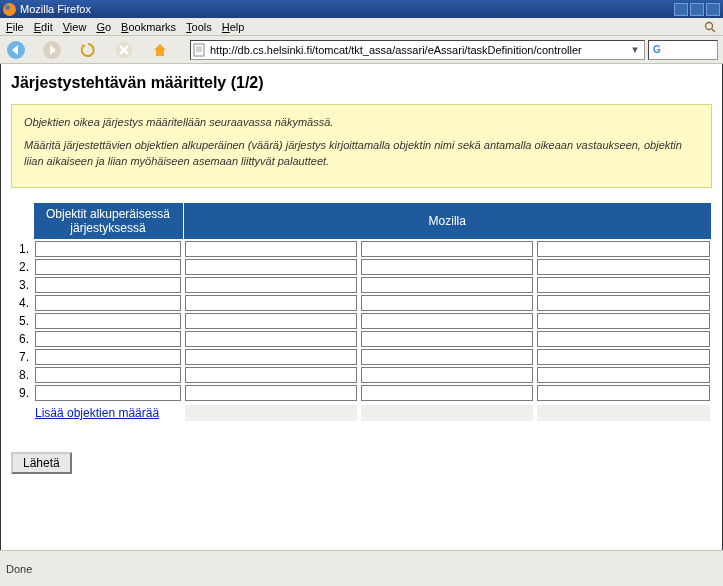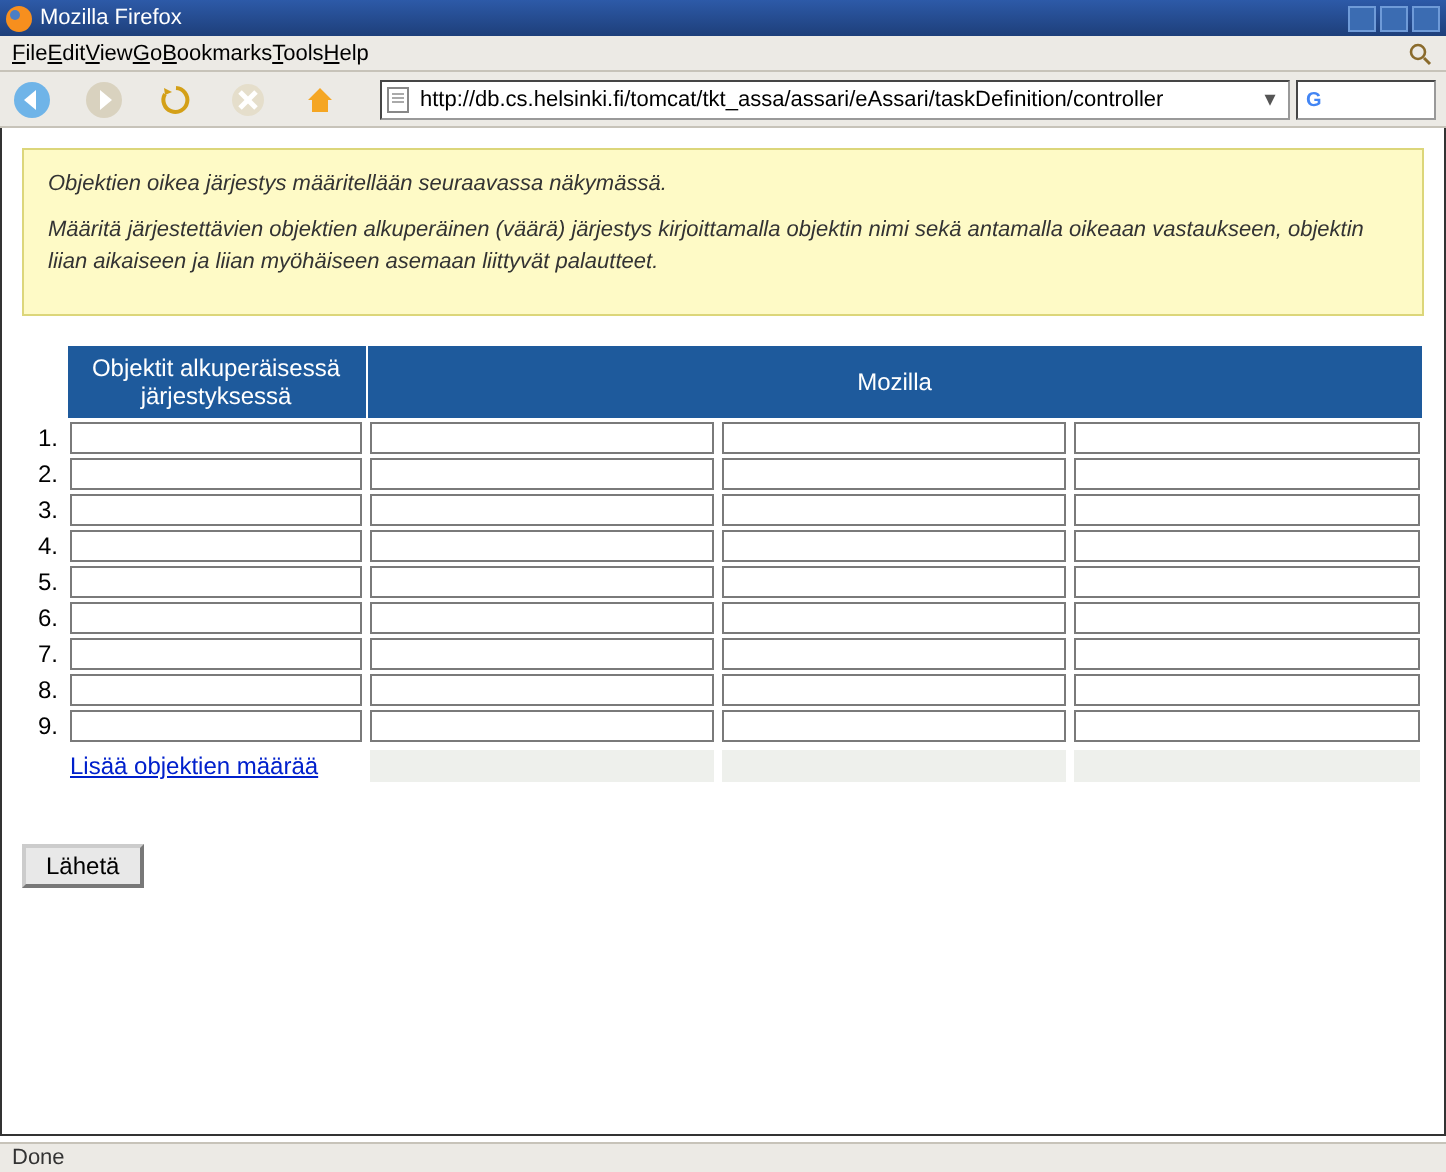--- a/index.html
+++ b/index.html
@@ -46,21 +46,21 @@
       border: 1px solid #6f9bd8;
       display: inline-block;
     }
     .menu-bar {
       background: #eceae5;
       border-bottom: 1px solid #c7c3b9;
       height: 18px;
       display: flex;
       align-items: center;
       padding: 1px 6px;
-      gap: 0;
+      gap: 10px;
       font-size: 11px;
       color: #000;
     }
     .menu-bar span u { text-decoration: underline; }
     .magnifier {
       margin-left: auto;
       width: 14px; height: 14px;
       display: flex;
       align-items: center;
       justify-content: center;
@@ -208,21 +208,21 @@
     .submit-btn {
       font-size: 12px;
       padding: 2px 10px;
       background: #e8e8e8;
       border: 2px outset #ccc;
       cursor: pointer;
     }
     .status-bar {
       background: #eceae5;
       border-top: 1px solid #c7c3b9;
-      height: 15px;
+      height: 36px;
       display: flex;
       align-items: center;
       padding: 0 6px;
       font-size: 11px;
       color: #333;
       position: fixed;
       bottom: 0;
       left: 0;
       right: 0;
       width: 723px;
@@ -306,20 +306,21 @@
         <svg width="13" height="13" viewBox="0 0 13 13">
             <rect width="13" height="13" fill="#fff"></rect>
             <text x="1" y="10" font-size="10" font-weight="bold"><tspan fill="#4285F4">G</tspan></text>
           </svg>
       </span>
     </div>
   </div>
 </div>
 
 <div class="content">
+  <div class="page-title">Järjestystehtävän määrittely (1/2)</div>
 
   <div class="notice-box">
     <p>Objektien oikea järjestys määritellään seuraavassa näkymässä.</p>
     <p>Määritä järjestettävien objektien alkuperäinen (väärä) järjestys kirjoittamalla objektin nimi sekä antamalla oikeaan vastaukseen, objektin liian aikaiseen ja liian myöhäiseen asemaan liittyvät palautteet.</p>
   </div>
 
 
   <table class="main-table">
     <tbody>
         <tr class="hdr-row">

